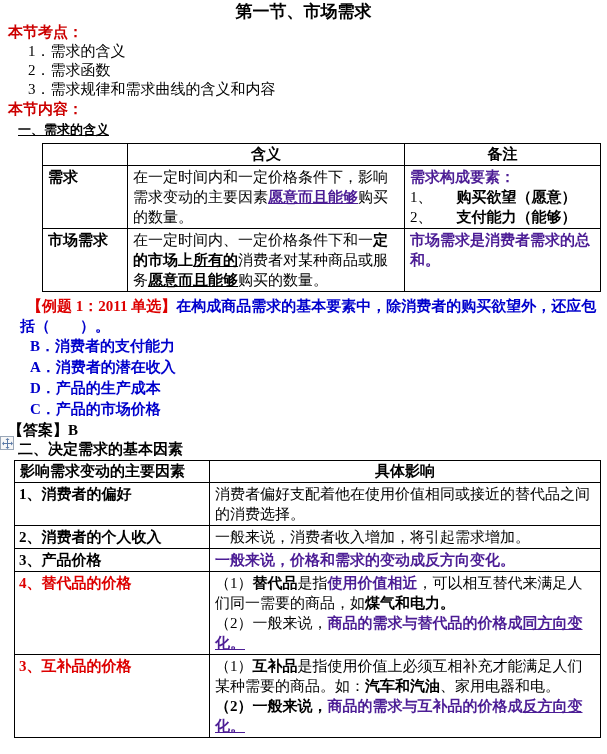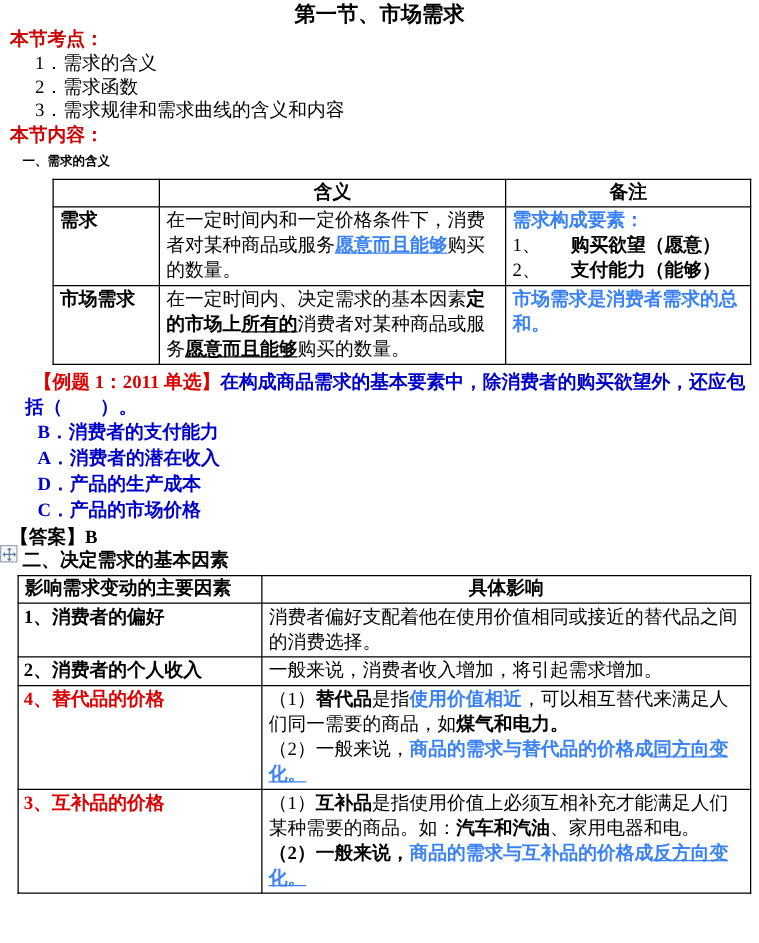--- a/index.html
+++ b/index.html
@@ -5,26 +5,26 @@
   * { box-sizing: border-box; }
   html, body { margin: 0; padding: 0; }
   body {
     width: 607px; height: 754px; overflow: hidden;
     background: #ffffff; color: #000000;
     font-family: "Liberation Serif", "DejaVu Serif", serif;
     font-size: 15px; position: relative;
   }
   .bold { font-weight: bold; }
   .u { text-decoration: underline; }
-  .red { color: #3b82f6; }
+  .red { color: #4c1d95; }
 
   .title { font-weight: bold; font-size: 17px; text-align: center; line-height: 21px; margin-top: 1px; }
   .h-red { color: #cc0000; font-weight: bold; font-size: 15px; line-height: 20px; margin-left: 8px; }
   .kp { margin-left: 28px; line-height: 19px; }
-  .h-black { font-weight: bold; font-size: 10px; line-height: 21px; margin-left: 18px; }
+  .h-black { font-weight: bold; font-size: 13px; line-height: 21px; margin-left: 18px; text-decoration: underline; }
 
   table { border-collapse: collapse; table-layout: fixed; }
   td { border: 1.5px solid #000; padding: 1px 5px; vertical-align: top; line-height: 20px; font-size: 15px; }
   .center { text-align: center; }
 
   .t1 { margin: 3px 0 0 42px; width: 559px; }
   .t1 col:nth-child(1) { width: 85px; }
   .t1 col:nth-child(2) { width: 277px; }
   .t1 .hrow td { line-height: 19px; }
   .note-item .note-text { margin-left: 24px; }
@@ -69,30 +69,30 @@
         <col>
       </colgroup>
     <tbody>
         <tr class="hrow">
       <td></td>
       <td class="center bold">含义</td>
       <td class="center bold">备注</td>
     </tr>
     <tr>
       <td class="bold">需求</td>
-      <td><span>在一定时间内和一定价格条件下，消费者对某种商品或服务</span><span class="red bold u">愿意而且能够</span><span>购买的数量。</span></td>
+      <td><span>在一定时间内和一定价格条件下，影响需求变动的主要因素</span><span class="red bold u">愿意而且能够</span><span>购买的数量。</span></td>
       <td>
         <div class="red bold">需求构成要素：</div>
         <div class="note-item"><span>1、</span><span class="bold note-text">购买欲望（愿意）</span></div>
         <div class="note-item"><span>2、</span><span class="bold note-text">支付能力（能够）</span></div>
       </td>
     </tr>
     <tr>
       <td class="bold">市场需求</td>
-      <td><span>在一定时间内、决定需求的基本因素</span><span class="bold">定的市场上</span><span class="bold u">所有的</span><span>消费者对某种商品或服务</span><span class="bold u">愿意而且能够</span><span>购买的数量。</span></td>
+      <td><span>在一定时间内、一定价格条件下和一</span><span class="bold">定的市场上</span><span class="bold u">所有的</span><span>消费者对某种商品或服务</span><span class="bold u">愿意而且能够</span><span>购买的数量。</span></td>
       <td class="red bold">市场需求是消费者需求的总和。</td>
     </tr>
   </tbody>
     </table>
 
   <div class="example">
     <div class="ex-q"><span class="ex-tag">【例题 1：2011 单选】</span><span>在构成商品需求的基本要素中，除消费者的购买欲望外，还应包括（　　）。</span></div>
     <div class="opt">B．消费者的支付能力</div>
     <div class="opt">A．消费者的潜在收入</div>
     <div class="opt">D．产品的生产成本</div>
@@ -120,20 +120,24 @@
     </tr>
     <tr>
       <td class="factor">1、消费者的偏好</td>
       <td>消费者偏好支配着他在使用价值相同或接近的替代品之间的消费选择。</td>
     </tr>
     <tr>
       <td class="factor">2、消费者的个人收入</td>
       <td>一般来说，消费者收入增加，将引起需求增加。</td>
     </tr>
     <tr>
+      <td class="factor">3、产品价格</td>
+      <td class="red bold">一般来说，价格和需求的变动成反方向变化。</td>
+    </tr>
+    <tr>
       <td class="factor red">4、替代品的价格</td>
       <td>
         <div><span>（1）</span><span class="bold">替代品</span><span>是指</span><span class="red bold">使用价值相近</span><span>，可以相互替代来满足人们同一需要的商品，如</span><span class="bold">煤气和电力。</span></div>
         <div><span>（2）一般来说，</span><span class="red bold">商品的需求与替代品的价格成</span><span class="red bold u">同方向变化。</span></div>
       </td>
     </tr>
     <tr>
       <td class="factor red">3、互补品的价格</td>
       <td>
         <div><span>（1）</span><span class="bold">互补品</span><span>是指使用价值上必须互相补充才能满足人们某种需要的商品。如：</span><span class="bold">汽车和汽油</span><span>、家用电器和电。</span></div>

